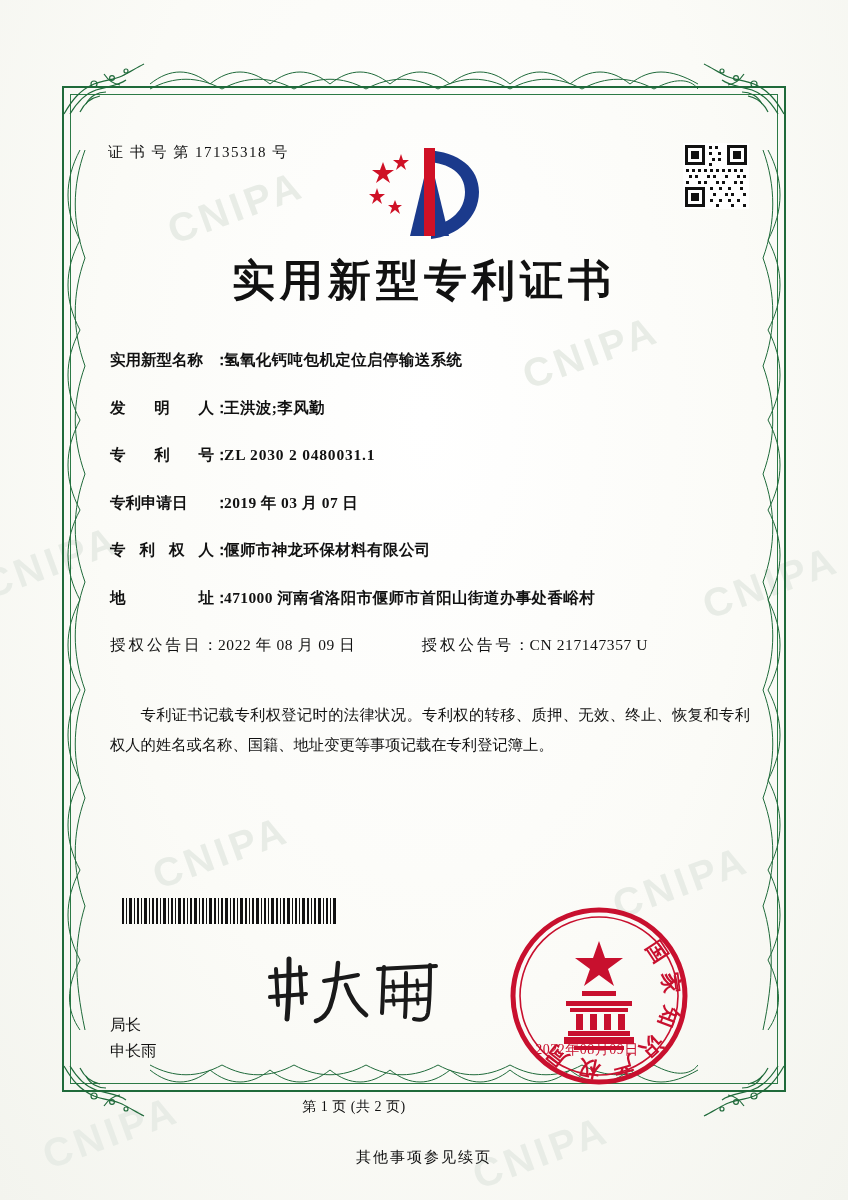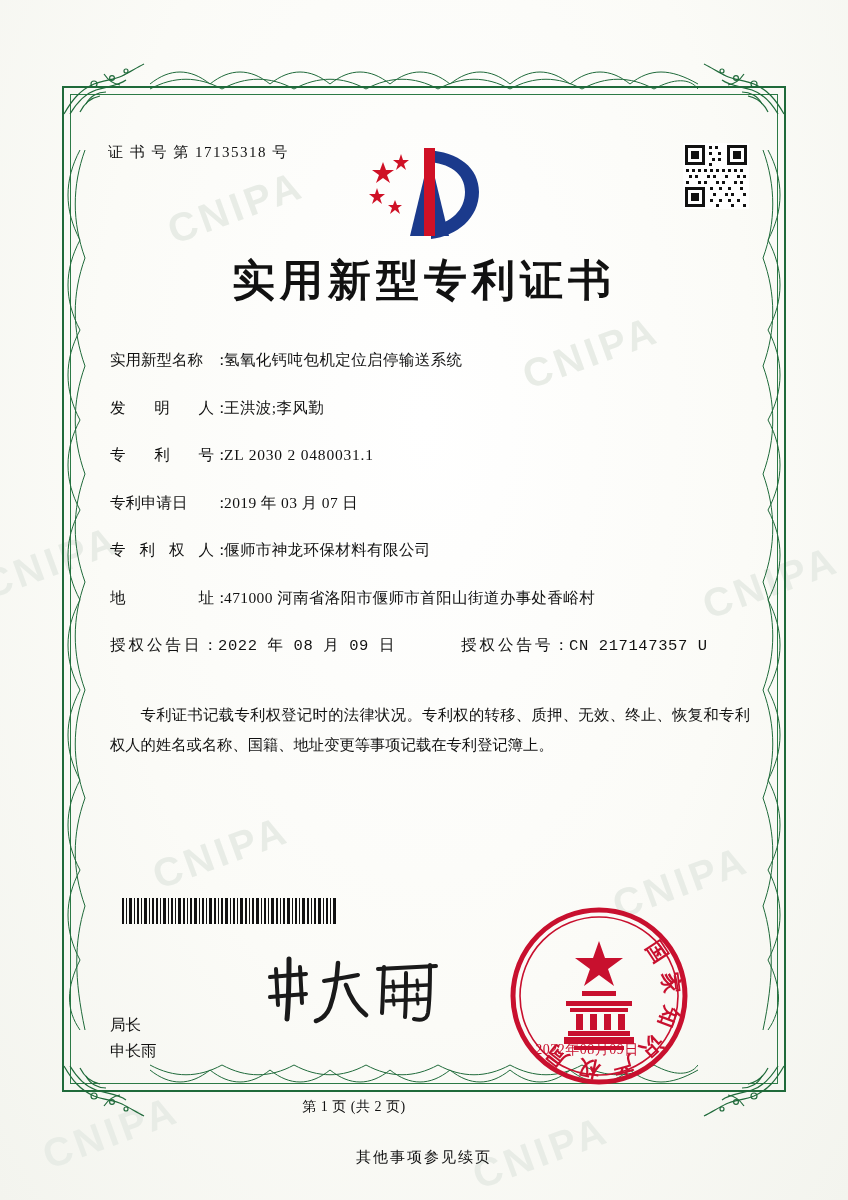--- a/index.html
+++ b/index.html
@@ -137,41 +137,42 @@
     left: 110px;
     top: 350px;
     width: 640px;
   }
   .field-row {
     display: flex;
     align-items: baseline;
     margin-bottom: 26.5px;
     font-size: 15.5px;
     color: #111;
+    font-weight: bold;
   }
   .field-label {
     width: 104px;
     flex: none;
     display: flex;
     justify-content: space-between;
     letter-spacing: 0;
   }
   .field-label span { display: inline-block; }
   .field-colon { width: 10px; flex: none; }
   .field-value { flex: 1; letter-spacing: 0.4px; }
   .field-value.mono { font-family: "Liberation Serif", serif; letter-spacing: 0.8px; }
 
   .row-inline {
     display: flex;
     align-items: baseline;
     font-size: 15.5px;
     color: #111;
   }
   .inline-label { letter-spacing: 3px; }
-  .inline-value { letter-spacing: 0.6px; font-family: Liberation Mono, monospace; }
+  .inline-value { letter-spacing: 0.6px; }
   .gap-wide { display: inline-block; width: 66px; }
 
   
   .paragraphs {
     position: absolute;
     left: 110px;
     top: 700px;
     width: 640px;
     font-size: 15.3px;
     line-height: 30px;

